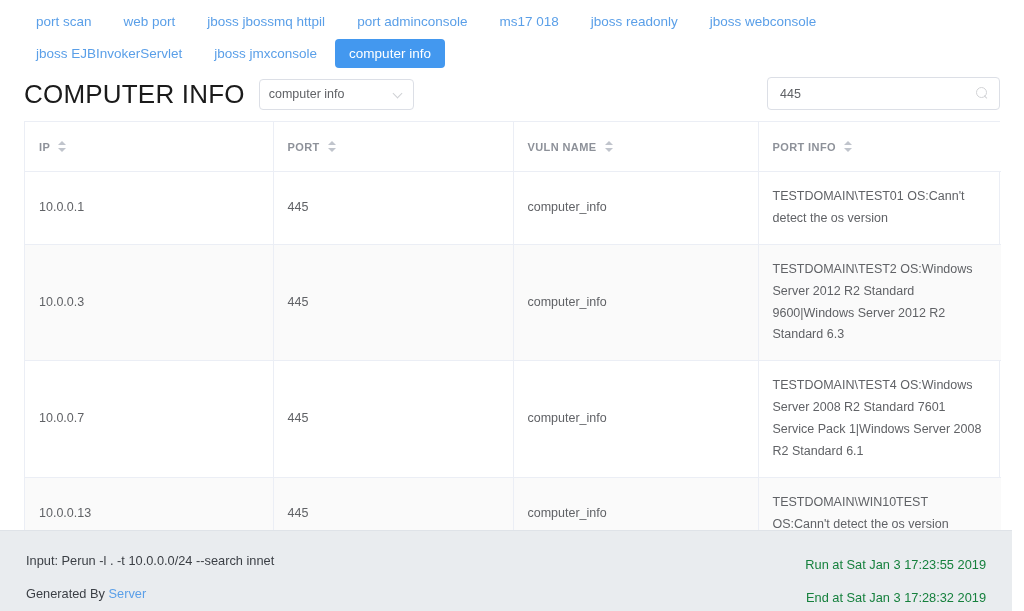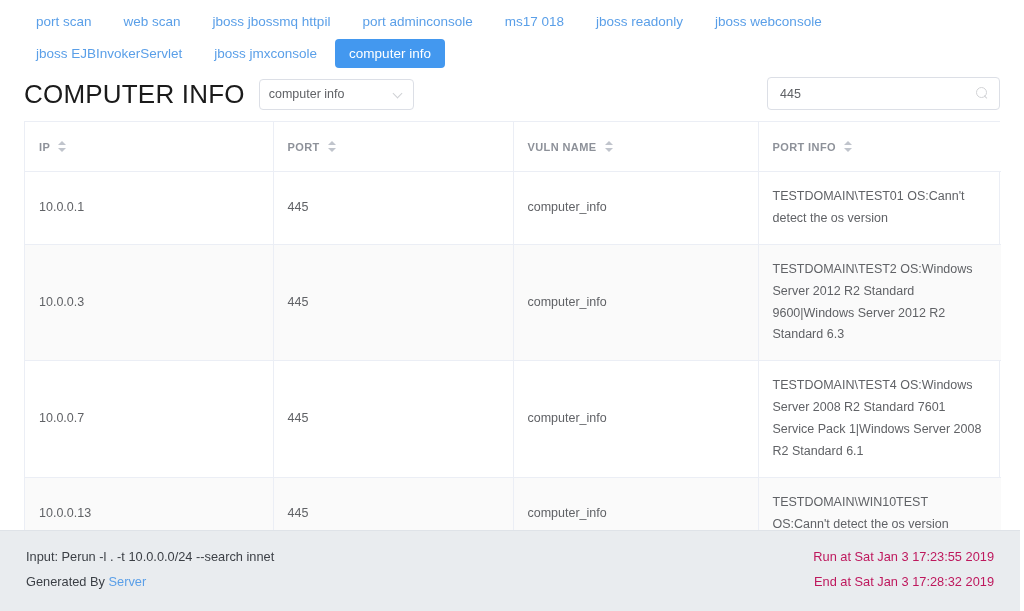--- a/index.html
+++ b/index.html
@@ -194,46 +194,46 @@
     line-height: 1.75;
     word-break: break-word;
   }
   table.vt td:last-child { border-right: none; }
   table.vt tbody tr.alt td { background: #fafafa; }
   table.vt td.more { color: #606266; }
 
   
   .footer {
     position: absolute;
-    left: 0; right: 4px; bottom: 0;
+    left: 0; right: 12px; bottom: 0;
     height: 81px;
     background: #e9ecef;
     border-top: 1px solid #dfe3e8;
     padding: 14px 26px;
   }
   .frow {
     display: flex;
     justify-content: space-between;
     align-items: center;
     font-size: 12.8px;
     color: #3b3f45;
     line-height: 1;
     padding: 6px 0;
   }
-  .frow .right { color: #be185d; }
+  .frow .right { color: #15803d; margin-top: 8px; }
   .flink { color: #5a9fe8; text-decoration: none; cursor: pointer; }
 </style>
 </head>
 <body>
 
 <div id="page">
 
   <div class="tabbar">
     <span class="tab">port scan</span>
-    <span class="tab">web scan</span>
+    <span class="tab">web port</span>
     <span class="tab">jboss jbossmq httpil</span>
     <span class="tab">port adminconsole</span>
     <span class="tab">ms17 018</span>
     <span class="tab">jboss readonly</span>
     <span class="tab">jboss webconsole</span>
     <span class="tab">jboss EJBInvokerServlet</span>
     <span class="tab">jboss jmxconsole</span>
     <span class="tab active">computer info</span>
   </div>
 

